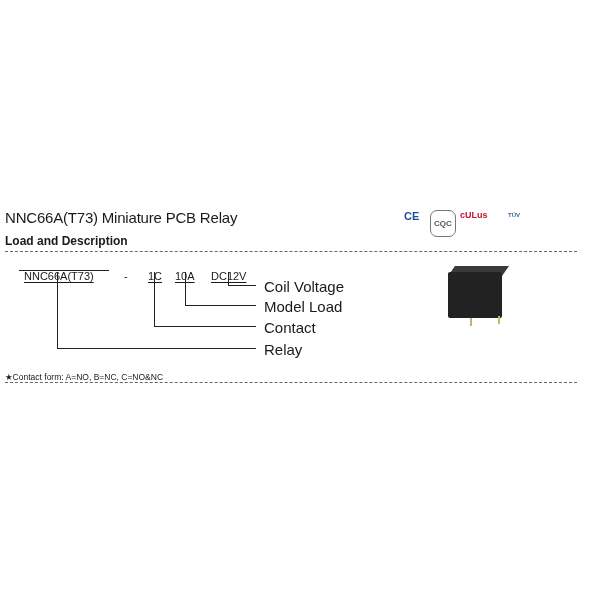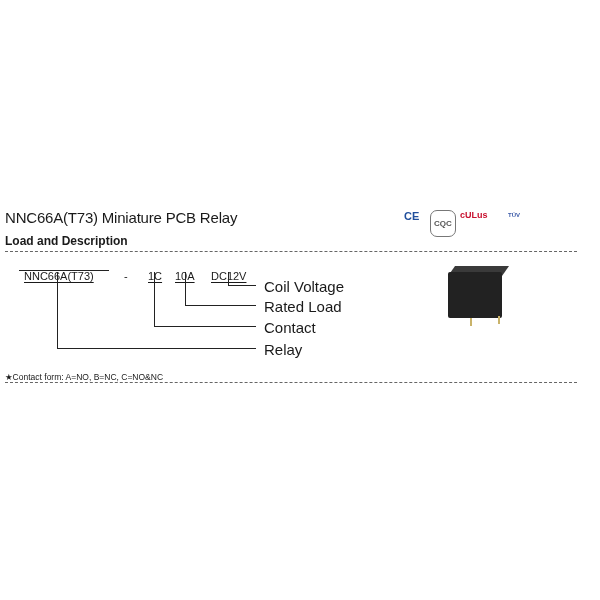--- a/index.html
+++ b/index.html
@@ -44,21 +44,21 @@
 <div class="abs vline" style="left:228px;top:272px;height:13px;"></div>
 <div class="abs hline" style="left:228px;top:285px;width:28px;"></div>
 <div class="abs vline" style="left:185px;top:272px;height:33px;"></div>
 <div class="abs hline" style="left:185px;top:305px;width:71px;"></div>
 <div class="abs vline" style="left:154px;top:272px;height:54px;"></div>
 <div class="abs hline" style="left:154px;top:326px;width:102px;"></div>
 <div class="abs vline" style="left:57px;top:272px;height:76px;"></div>
 <div class="abs hline" style="left:57px;top:348px;width:199px;"></div>
 
 <div class="abs label" style="top:278px;">Coil Voltage</div>
-<div class="abs label" style="top:298px;">Rated Load</div>
+<div class="abs label" style="top:298px;">Model Load</div>
 <div class="abs label" style="top:319px;">Contact</div>
 <div class="abs label" style="top:341px;">Relay</div>
 
 <div class="abs relay-top"></div>
 <div class="abs relay-body"></div>
 <div class="abs pin" style="left:470px;top:318px;"></div>
 <div class="abs pin" style="left:498px;top:316px;"></div>
 
 <div class="abs note">★Contact form: A=NO, B=NC, C=NO&amp;NC</div>
 <div class="abs rule" style="top:382px"></div>

